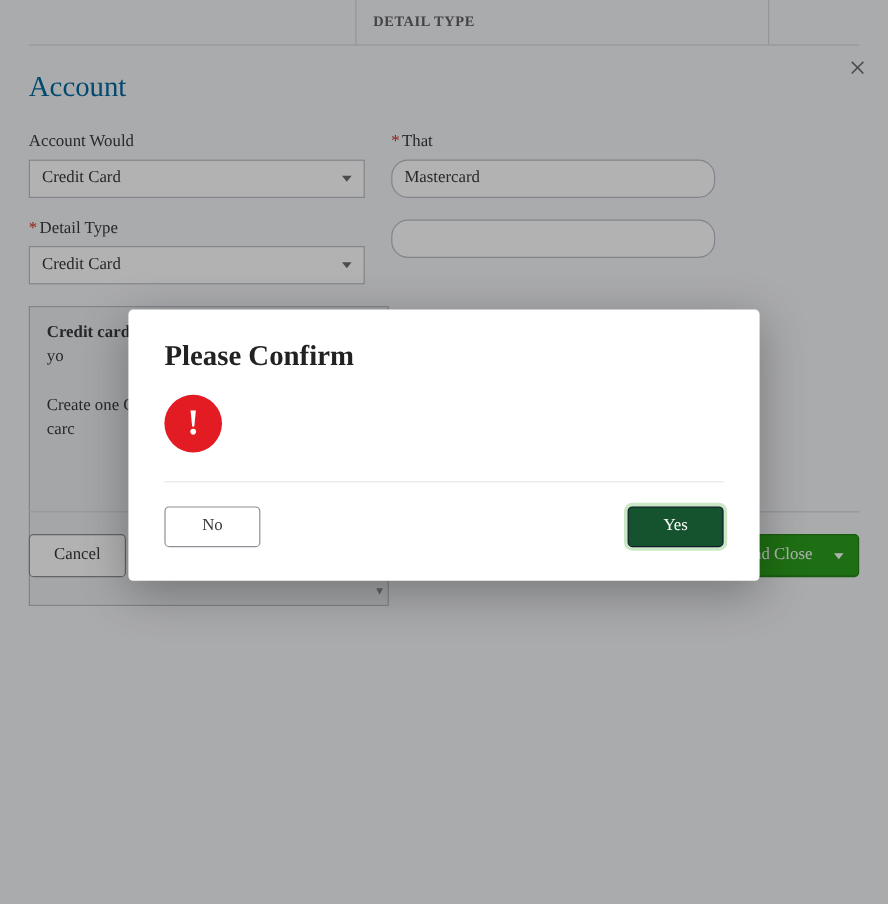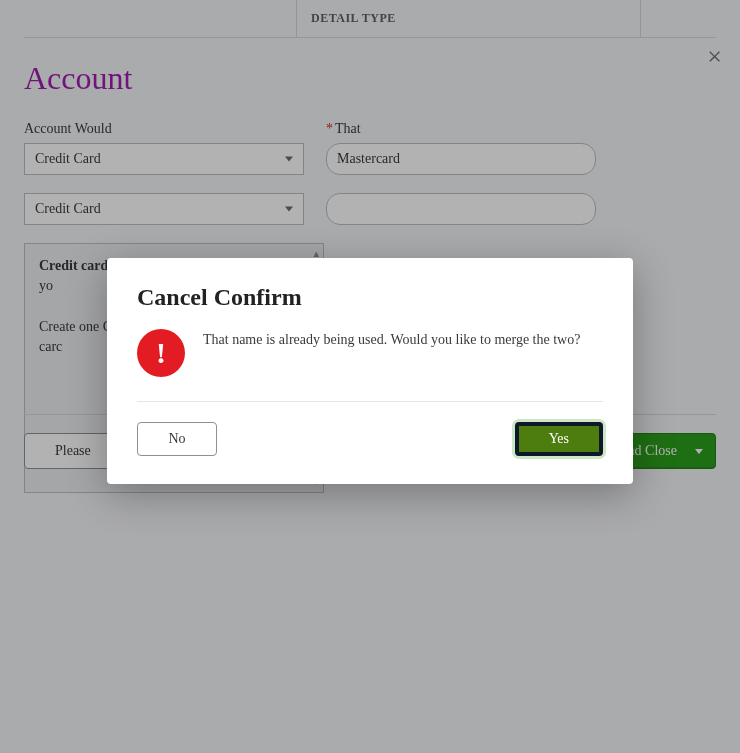--- a/index.html
+++ b/index.html
@@ -3,51 +3,51 @@
   <meta charset="utf-8">
   <style>
     * { box-sizing: border-box; margin: 0; padding: 0; font-family: Liberation Serif, serif; }
     body { width: 740px; height: 753px; background: #f4f5f8; position: relative; overflow: hidden; color: #393a3d; }
     .overlay-dim { position: absolute; inset: 0; background: rgba(0,0,0,0.3); z-index: 10; }
     .page { position: relative; padding: 0 24px; }
     .header-tab-row { display: flex; height: 38px; border-bottom: 1px solid #d4d7dc; }
     .header-tab { padding: 0 14px; font-size: 12px; font-weight: 700; letter-spacing: 0.5px; color: #606064; display: flex; align-items: center; height: 100%; border-left: 1px solid #d4d7dc; }
     .header-tab.offset { margin-left: 272px; border-right: 1px solid #d4d7dc; flex-grow: 1; max-width: 345px; }
     .close-x { position: absolute; top: 44px; right: 18px; color: #6b6c72; font-size: 26px; line-height: 1; cursor: pointer; }
-    .page-title { font-size: 32px; font-weight: 400; color: #a21caf; margin-top: 22px; margin-bottom: 24px; }
+    .page-title { font-size: 24px; font-weight: 400; color: #0369a1; margin-top: 22px; margin-bottom: 24px; }
     .form-row { display: flex; gap: 22px; margin-bottom: 18px; }
     .form-col { width: 280px; }
     .form-col.wide { width: 270px; }
     .label { font-size: 14px; color: #393a3d; margin-bottom: 6px; display: block; }
     .req-star { color: #d52b1e; margin-right: 2px; }
     .select-box, .text-input { width: 100%; height: 32px; border: 1px solid #babec5; background: #fff; display: flex; align-items: center; padding: 0 10px; font-size: 14px; color: #393a3d; position: relative; }
     .select-box .caret { position: absolute; right: 10px; top: 50%; transform: translateY(-50%); width: 0; height: 0; border-left: 4px solid transparent; border-right: 4px solid transparent; border-top: 5px solid #6b6c72; }
     .text-input { padding: 0; border-radius: 14px; }
     .text-input input { width: 100%; height: 100%; border: none; outline: none; background: transparent; padding: 0 10px; font-size: 14px; color: #393a3d; }
     .info-box { width: 300px; height: 250px; border: 1px solid #babec5; background: #eceef1; padding: 12px 14px; font-size: 14px; color: #393a3d; line-height: 1.45; position: relative; margin-top: 8px; }
     .info-box .scroll-arrow { position: absolute; right: 4px; font-size: 11px; color: #8d9096; }
     .info-box .scroll-arrow.top { top: 2px; }
     .info-box .scroll-arrow.bottom { bottom: 2px; }
     .info-box strong { font-weight: 700; }
     .footer { position: absolute; bottom: 24px; left: 24px; right: 24px; }
     .footer-line { border-top: 1px solid #d4d7dc; margin-bottom: 18px; }
     .footer-actions { display: flex; justify-content: space-between; align-items: center; }
-    .btn { height: 36px; padding: 0 30px; border: 1px solid #8d9096; background: #fff; color: #393a3d; font-size: 14px; border-radius: 4px; display: inline-flex; align-items: center; cursor: pointer; }
+    .btn { height: 36px; padding: 0 20px; border: 1px solid #8d9096; background: #fff; color: #393a3d; font-size: 14px; border-radius: 4px; display: inline-flex; align-items: center; cursor: pointer; }
     .btn-primary-green { background: #2ca01c; border: 1px solid #258217; color: #fff; display: inline-flex; align-items: center; padding: 0 12px 0 18px; gap: 14px; box-shadow: inset 0 -1px 0 rgba(0,0,0,0.1); }
     .btn-primary-green .split-caret { width: 0; height: 0; border-left: 4px solid transparent; border-right: 4px solid transparent; border-top: 5px solid #fff; margin-left: 4px; }
     
     .modal { position: absolute; z-index: 20; top: 258px; left: 50%; transform: translateX(-50%); width: 526px; background: #fff; border-radius: 4px; box-shadow: 0 10px 40px rgba(0,0,0,0.3); padding: 26px 30px 28px 30px; }
     .modal-title { font-size: 24px; color: #222; margin-bottom: 18px; }
     .modal-body { display: flex; gap: 18px; align-items: flex-start; }
     .alert-circle { width: 48px; height: 48px; min-width: 48px; border-radius: 50%; background: #e31b23; color: #fff; display: flex; align-items: center; justify-content: center; font-size: 30px; font-weight: 700; }
     .modal-msg { font-size: 14px; color: #393a3d; line-height: 1.5; }
     .modal-sep { border: none; border-top: 1px solid #e3e5e8; margin: 24px 0 20px 0; }
     .modal-actions { display: flex; justify-content: space-between; align-items: center; }
     .modal .btn { height: 34px; min-width: 80px; justify-content: center; }
-    .btn-yes { background: #4d7c0f; color: #fff; border: 4px solid #0f172a; box-shadow: 0 0 0 3px rgba(44,160,28,0.25); border-radius: 4px; }
+    .btn-yes { background: #14532d; color: #fff; border: 1px solid #0f172a; box-shadow: 0 0 0 3px rgba(44,160,28,0.25); border-radius: 4px; }
   </style>
 </head>
 <body>
 
 <div class="page">
 
   <div class="header-tab-row">
     <div class="header-tab offset">
       <span>DETAIL TYPE</span>
     </div>
@@ -68,20 +68,21 @@
     <div class="form-col wide">
       <label class="label"><span class="req-star">*</span><span>That</span></label>
       <div class="text-input">
         <input type="text" value="Mastercard" style="">
       </div>
     </div>
   </div>
 
   <div class="form-row">
     <div class="form-col">
+      <label class="label"><span class="req-star">*</span><span>Detail Type</span></label>
       <div class="select-box">
         <span>Credit Card</span>
         <span class="caret"></span>
       </div>
     </div>
     <div class="form-col wide">
       <div class="text-input">
         <input type="text" value="" style="">
       </div>
     </div>
@@ -92,38 +93,37 @@
     <p><strong>Credit card</strong><span> accounts track the balance due on yo</span></p>
     <br>
     <p>Create one Credit card account for each credit carc</p>
     <span class="scroll-arrow bottom">▾</span>
   </div>
 
   <div class="footer">
     <div class="footer-line"></div>
     <div class="footer-actions">
       <button class="btn">
-        <span>Please</span>
+        <span>Cancel</span>
       </button>
       <button class="btn btn-primary-green">
         <span>Save and Close</span>
         <span class="split-caret"></span>
       </button>
     </div>
   </div>
 
 </div>
 
 <div class="overlay-dim"></div>
 
 <div class="modal">
-  <h2 class="modal-title">Cancel Confirm</h2>
+  <h2 class="modal-title">Please Confirm</h2>
   <div class="modal-body">
     <div class="alert-circle">!</div>
-    <div class="modal-msg">That name is already being used. Would you like to merge the two?</div>
   </div>
   <hr class="modal-sep">
   <div class="modal-actions">
     <button class="btn">
       <span>No</span>
     </button>
     <button class="btn btn-yes">
       <span>Yes</span>
     </button>
   </div>

